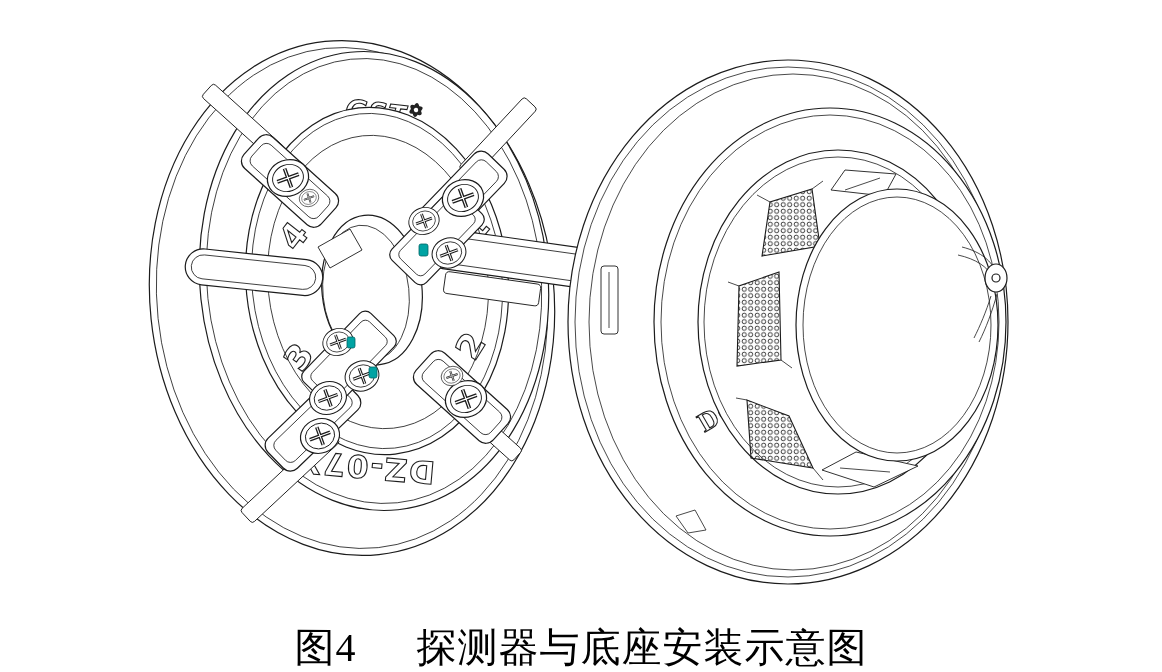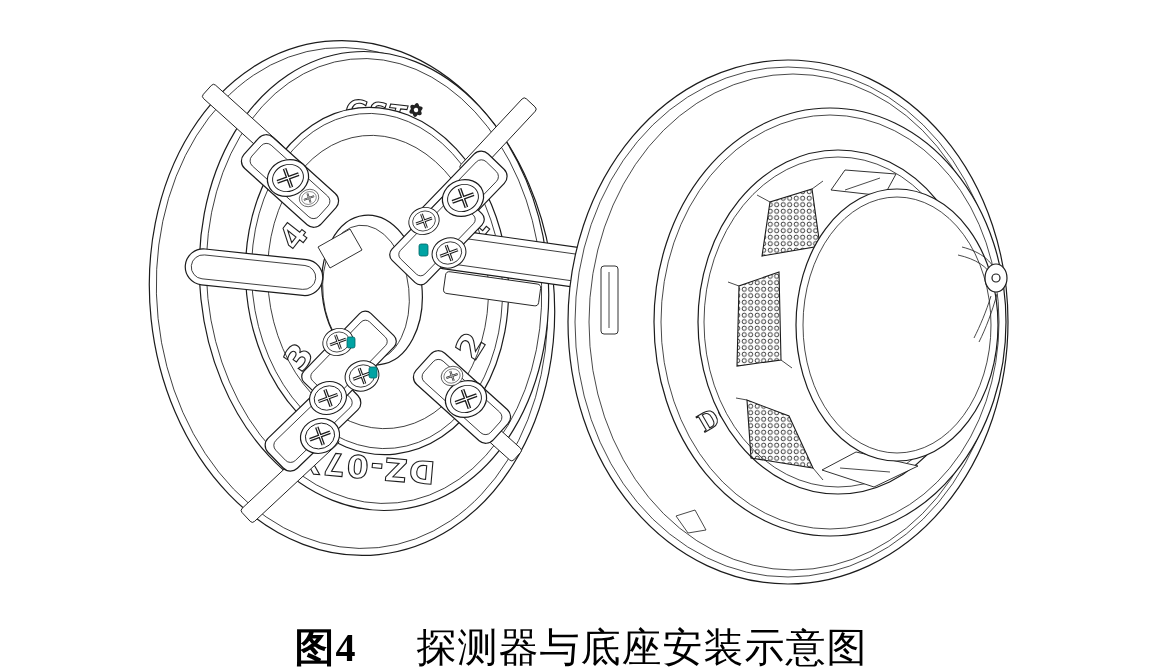--- a/index.html
+++ b/index.html
@@ -2,21 +2,21 @@
 <html><head>
 <meta charset="utf-8">
 <style>
   html,body{margin:0;padding:0;background:#fff;}
   #stage{position:relative;width:1162px;height:672px;background:#fff;overflow:hidden;
          font-family:"Liberation Sans","DejaVu Sans",sans-serif;}
   #drawing{position:absolute;left:0;top:0;}
   #caption{position:absolute;left:0;right:0;top:620px;text-align:center;
            font-family:"Liberation Serif","DejaVu Serif",serif;
            font-size:40px;color:#000;letter-spacing:1px;white-space:nowrap;}
-  #caption .fig-label{margin-right:60px;font-weight:bold;}
+  #caption .fig-label{margin-right:60px;}
   .ln{fill:none;stroke:#1c1c1c;stroke-width:1.2;stroke-linejoin:round;stroke-linecap:round;}
   .ln-thin{fill:none;stroke:#1c1c1c;stroke-width:0.8;stroke-linejoin:round;}
   .wh{fill:#ffffff;stroke:#1c1c1c;stroke-width:1.2;stroke-linejoin:round;}
   .wh-thin{fill:#ffffff;stroke:#1c1c1c;stroke-width:0.9;stroke-linejoin:round;}
   .outline-text{fill:none;stroke:#1c1c1c;stroke-width:1.1;
                 font-family:"DejaVu Sans","Liberation Sans",sans-serif;font-weight:bold;}
   .serif-outline{fill:none;stroke:#1c1c1c;stroke-width:1.05;
                  font-family:"Liberation Serif","DejaVu Serif",serif;font-weight:bold;}
 </style>
 </head>

